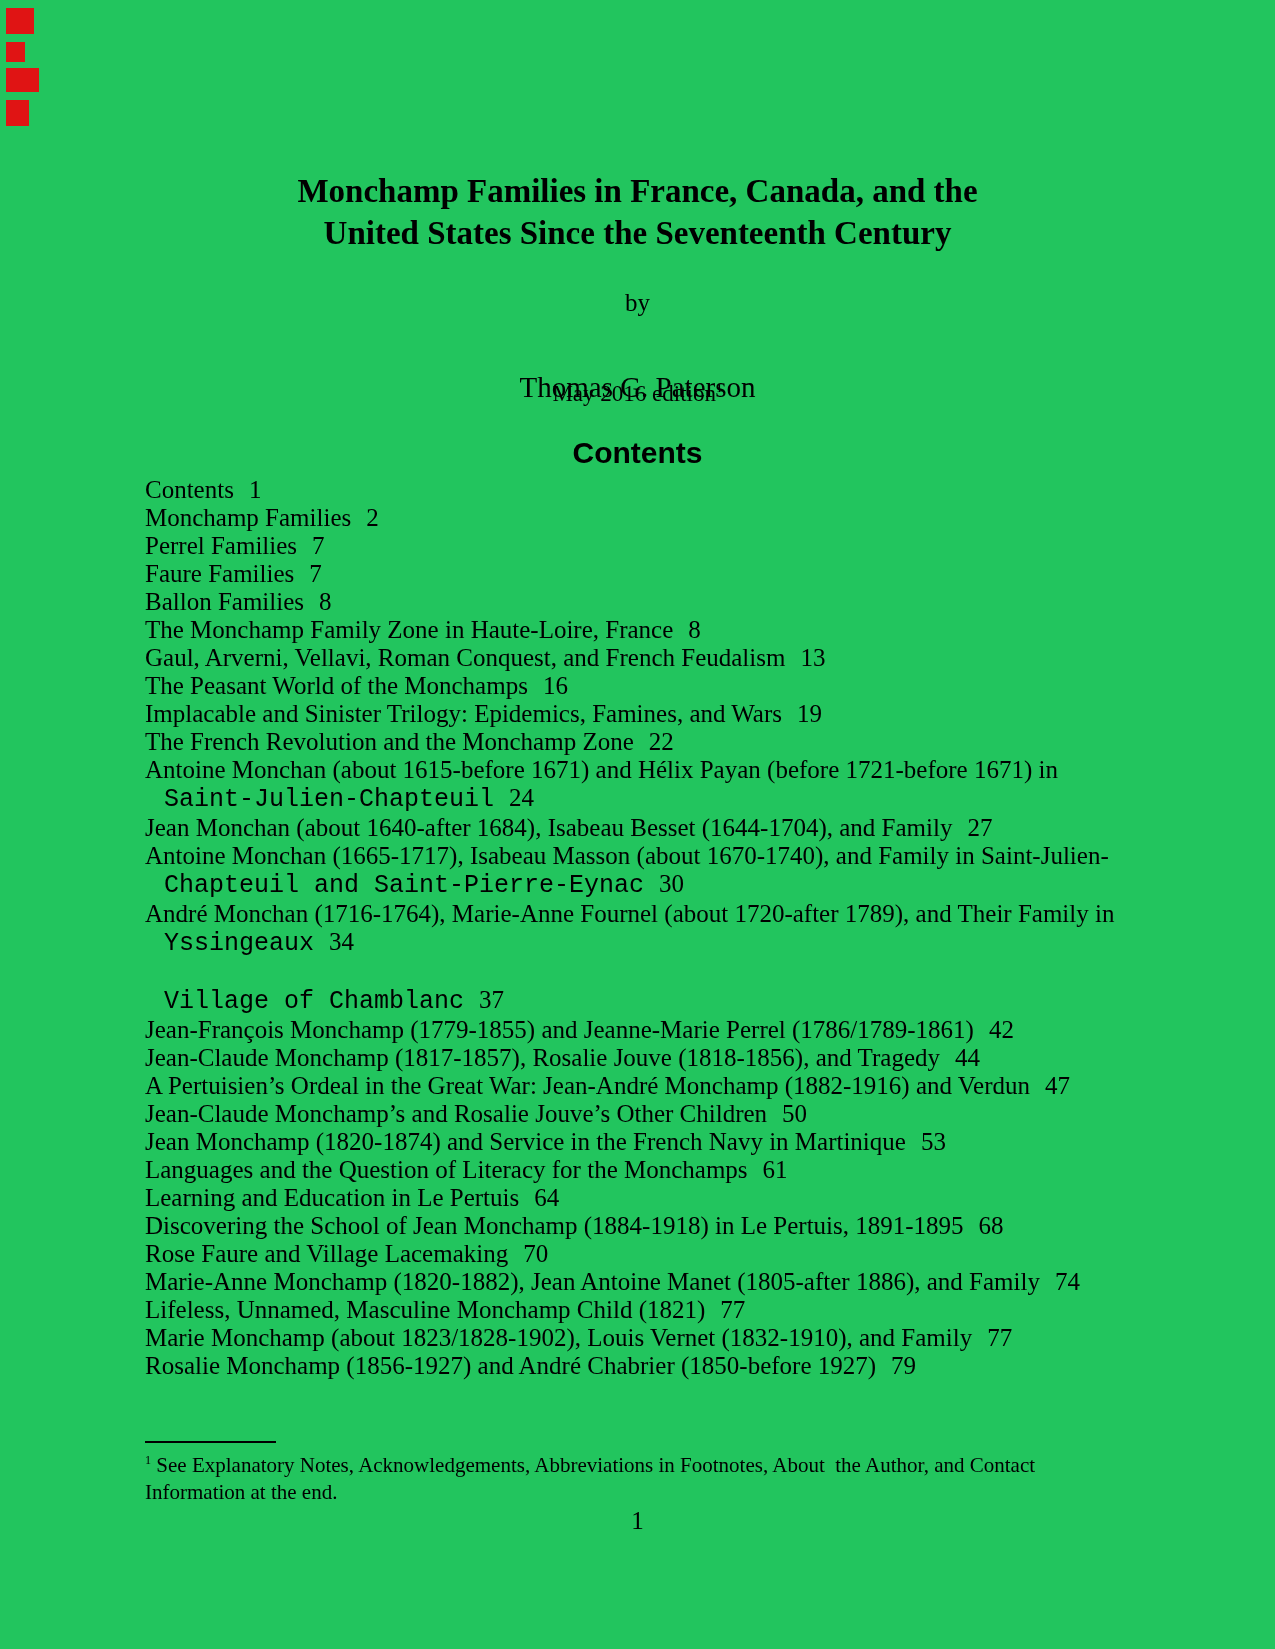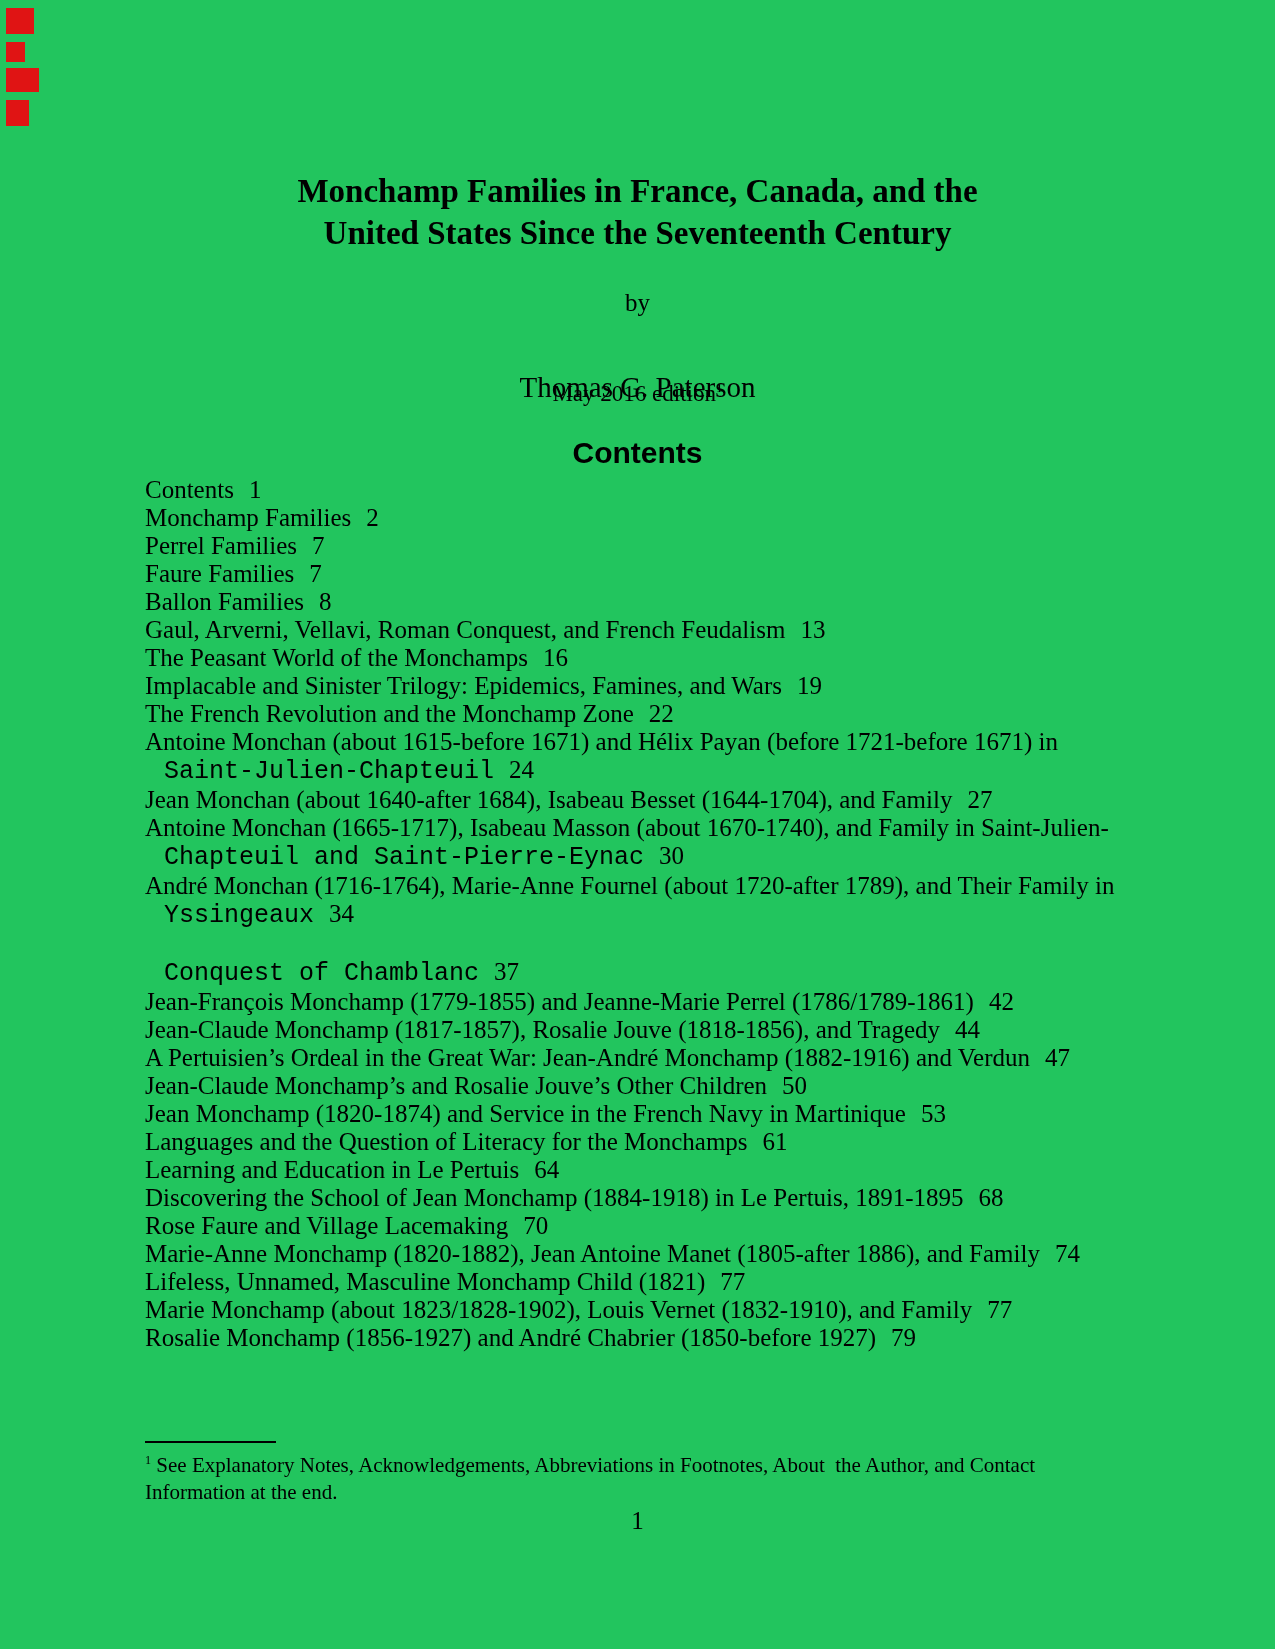--- a/index.html
+++ b/index.html
@@ -146,29 +146,30 @@
   <div class="edition"><span>May 2016 edition</span><sup>1</sup></div>
 
   <div class="contents-heading">Contents</div>
 
   <div class="toc">
       <div class="toc-entry"><span>Contents</span><span class="pg">1</span></div>
       <div class="toc-entry"><span>Monchamp Families</span><span class="pg">2</span></div>
       <div class="toc-entry"><span>Perrel Families</span><span class="pg">7</span></div>
       <div class="toc-entry"><span>Faure Families</span><span class="pg">7</span></div>
       <div class="toc-entry"><span>Ballon Families</span><span class="pg">8</span></div>
+      <div class="toc-entry"><span>The Monchamp Family Zone in Haute-Loire, France</span><span class="pg">8</span></div>
       <div class="toc-entry"><span>Gaul, Arverni, Vellavi, Roman Conquest, and French Feudalism</span><span class="pg">13</span></div>
       <div class="toc-entry"><span>The Peasant World of the Monchamps</span><span class="pg">16</span></div>
       <div class="toc-entry"><span>Implacable and Sinister Trilogy: Epidemics, Famines, and Wars</span><span class="pg">19</span></div>
       <div class="toc-entry"><span>The French Revolution and the Monchamp Zone</span><span class="pg">22</span></div>
       <div class="toc-entry"><span>Antoine Monchan (about 1615-before 1671) and Hélix Payan (before 1721-before 1671) in</span><br><span class="cont">Saint-Julien-Chapteuil</span><span class="pg">24</span></div>
       <div class="toc-entry"><span>Jean Monchan (about 1640-after 1684), Isabeau Besset (1644-1704), and Family</span><span class="pg">27</span></div>
       <div class="toc-entry"><span>Antoine Monchan (1665-1717), Isabeau Masson (about 1670-1740), and Family in Saint-Julien-</span><br><span class="cont">Chapteuil and Saint-Pierre-Eynac</span><span class="pg">30</span></div>
       <div class="toc-entry"><span>André Monchan (1716-1764), Marie-Anne Fournel (about 1720-after 1789), and Their Family in</span><br><span class="cont">Yssingeaux</span><span class="pg">34</span></div>
-      <div class="toc-entry"><br><span class="cont">Conquest of Chamblanc</span><span class="pg">37</span></div>
+      <div class="toc-entry"><br><span class="cont">Village of Chamblanc</span><span class="pg">37</span></div>
       <div class="toc-entry"><span>Jean-François Monchamp (1779-1855) and Jeanne-Marie Perrel (1786/1789-1861)</span><span class="pg">42</span></div>
       <div class="toc-entry"><span>Jean-Claude Monchamp (1817-1857), Rosalie Jouve (1818-1856), and Tragedy</span><span class="pg">44</span></div>
       <div class="toc-entry"><span>A Pertuisien’s Ordeal in the Great War: Jean-André Monchamp (1882-1916) and Verdun</span><span class="pg">47</span></div>
       <div class="toc-entry"><span>Jean-Claude Monchamp’s and Rosalie Jouve’s Other Children</span><span class="pg">50</span></div>
       <div class="toc-entry"><span>Jean Monchamp (1820-1874) and Service in the French Navy in Martinique</span><span class="pg">53</span></div>
       <div class="toc-entry"><span>Languages and the Question of Literacy for the Monchamps</span><span class="pg">61</span></div>
       <div class="toc-entry"><span>Learning and Education in Le Pertuis</span><span class="pg">64</span></div>
       <div class="toc-entry"><span>Discovering the School of Jean Monchamp (1884-1918) in Le Pertuis, 1891-1895</span><span class="pg">68</span></div>
       <div class="toc-entry"><span>Rose Faure and Village Lacemaking</span><span class="pg">70</span></div>
       <div class="toc-entry"><span>Marie-Anne Monchamp (1820-1882), Jean Antoine Manet (1805-after 1886), and Family</span><span class="pg">74</span></div>

